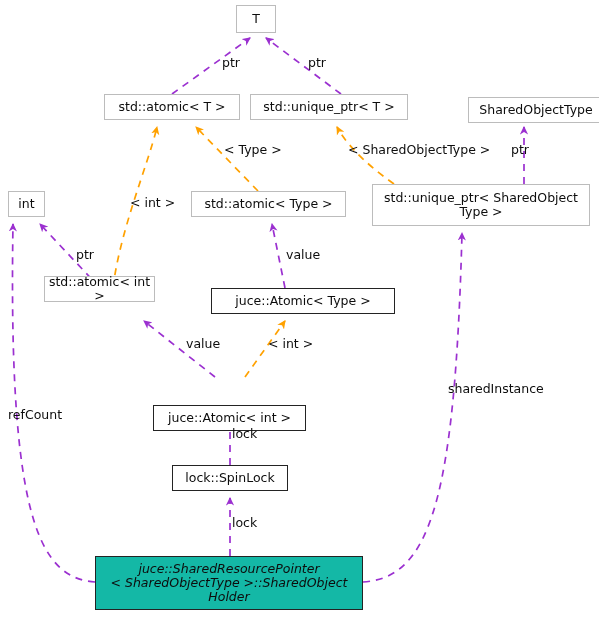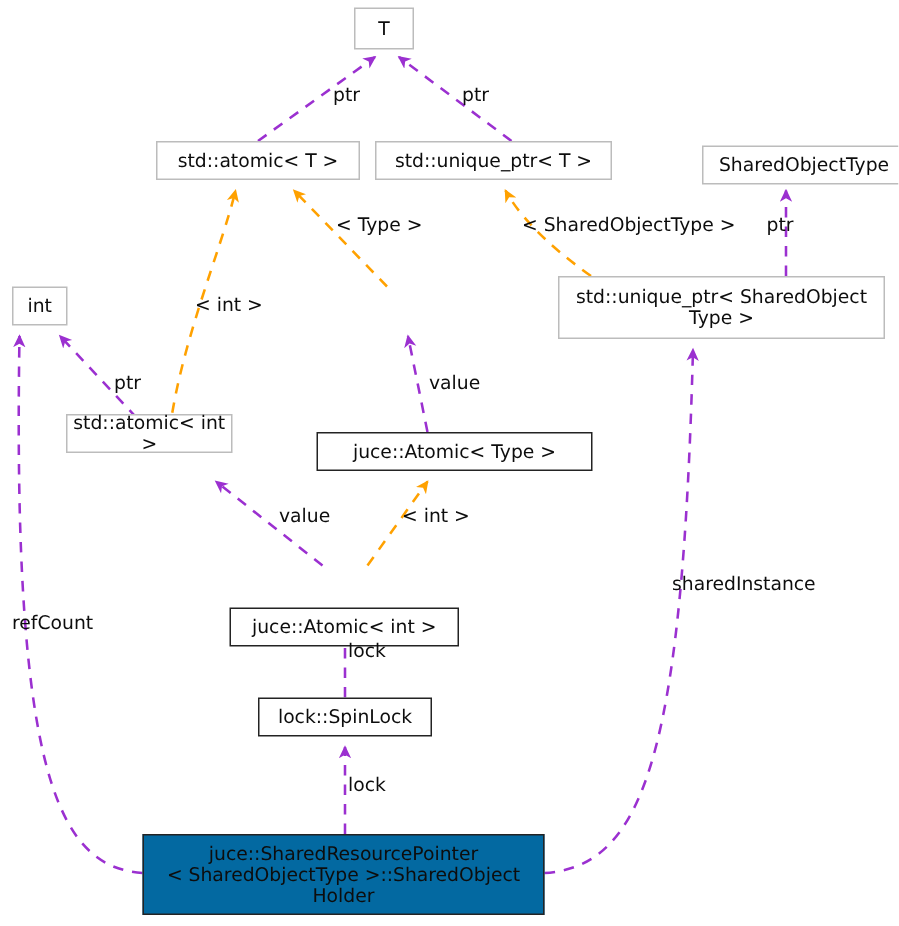--- a/index.html
+++ b/index.html
@@ -37,21 +37,22 @@
     background: #ffffff;
     border: 1px solid #bcbcbc;
     white-space: pre-line;
     letter-spacing: 0px;
   }
   .node.thick {
     border: 1.6px solid #232323;
   }
   .node.current {
     border: 1.6px solid #232323;
-    background: #0369a1;
+    background: #14b8a6;
+    font-style: italic;
   }
   .edge-label {
     position: absolute;
     font-size: 12.5px;
     line-height: 14px;
     color: #0d0d0d;
     background: transparent;
     white-space: nowrap;
   }
 </style>
@@ -94,20 +95,21 @@
   <div class="node" style="left:236px; top:5px; width:40px; height:28px;">T</div>
 
   <div class="node" style="left:104px; top:94px; width:136px; height:26px;">std::atomic&lt; T &gt;</div>
 
   <div class="node" style="left:250px; top:94px; width:158px; height:26px;">std::unique_ptr&lt; T &gt;</div>
 
   <div class="node" style="left:456px; top:97px; width:136px; height:26px;margin-left:12px;">SharedObjectType</div>
 
   <div class="node" style="left:8px; top:191px; width:37px; height:26px;">int</div>
 
+  <div class="node" style="left:191px; top:191px; width:155px; height:26px;">std::atomic&lt; Type &gt;</div>
 
   <div class="node" style="left:372px; top:184px; width:218px; height:42px;">std::unique_ptr&lt; SharedObject
 Type &gt;</div>
 
   <div class="node" style="left:44px; top:276px; width:111px; height:26px;">std::atomic&lt; int &gt;</div>
 
   <div class="node thick" style="left:211px; top:288px; width:184px; height:26px;">juce::Atomic&lt; Type &gt;</div>
 
   <div class="node thick" style="left:153px; top:377px; width:153px; height:26px;margin-top:28px;">juce::Atomic&lt; int &gt;</div>
 

